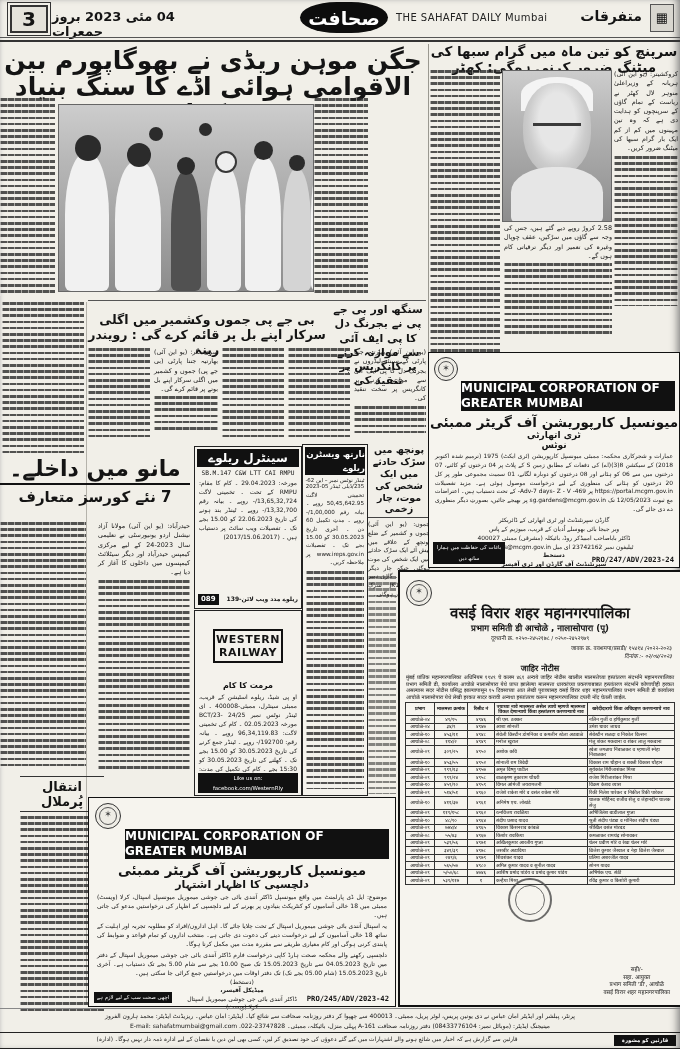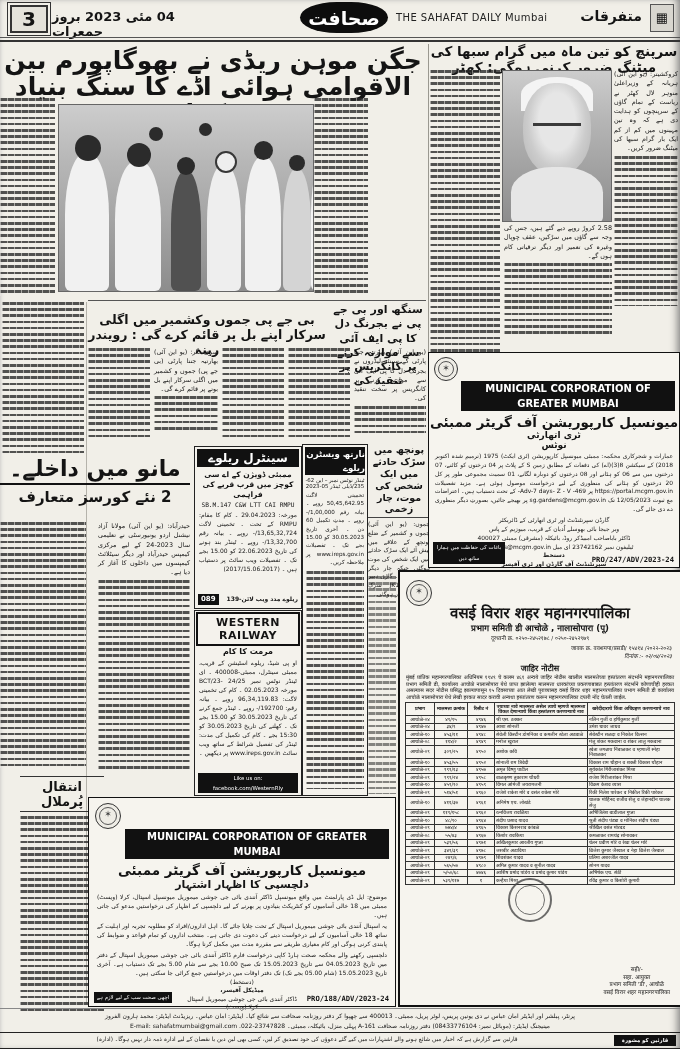--- a/index.html
+++ b/index.html
@@ -35,23 +35,23 @@
   .photo{background:linear-gradient(180deg,#cfcdc6 0%,#b9b7b0 30%,#a7a5a0 60%,#8f8d88 100%);
          border:1px solid #666;overflow:hidden;filter:grayscale(1);}
   .person{position:absolute;background:#f2f1ee;border-radius:45% 45% 6px 6px;}
   .head{position:absolute;background:#2e2b28;border-radius:50%;}
   .portrait-face{position:absolute;background:radial-gradient(ellipse at 50% 42%,#e9e6e0 0 38%,#cfccc6 60%,#b4b1ab 100%);}
   .hairband{position:absolute;background:#f5f4f1;border-radius:50% 50% 0 0;}
   .glasses{position:absolute;border-top:3px solid #3a3a3a;}
   
   .adbox{border:1px solid #222;background:#f4f2ec;}
   .adhead-black{background:#111;color:#fff;font-weight:bold;text-align:center;}
-  .wr-head{border:2px solid #111;font-weight:bold;text-align:center;font-size:11px;letter-spacing:.5px;padding:2px 0;margin:1px;}
+  .wr-head{border:2px solid #111;font-weight:bold;text-align:center;font-size:11px;letter-spacing:.5px;padding:2px 0;margin:18px;}
   .notice{border:1.5px solid #111;background:#f6f4ee;}
-  .mcgm-strip{background:#111;color:#fff;font-weight:bold;font-size:10px;text-align:center;line-height:15px;}
+  .mcgm-strip{background:#111;color:#fff;font-weight:bold;font-size:12px;line-height:15px;}
   .emblem{border:1.4px solid #333;border-radius:50%;background:#eeece5;position:relative;}
   .emblem:before{content:"";position:absolute;inset:3px;border:1px solid #555;border-radius:50%;}
   .emblem:after{content:"✶";position:absolute;inset:0;text-align:center;font-size:9px;color:#444;line-height:20px;}
   .urdu-title{font-weight:bold;font-size:13.5px;}
   .black-tag{background:#111;color:#fff;font-size:5.4px;line-height:11px;text-align:center;}
   .pro{font-size:7.2px;font-weight:bold;font-family:"DejaVu Sans Mono",monospace;}
   
   .vv-title{font-weight:bold;font-size:15px;}
   .vv-sub{font-weight:bold;font-size:8.6px;}
   .vv-small{font-size:5.6px;}
@@ -144,36 +144,35 @@
       <div class="lead">(یو این آئی) بھارتیہ جنتا پارٹی کے سینئر لیڈروں نے بجرنگ دل کا پی ایف آئی سے موازنہ کرنے پر کانگریس پر سخت تنقید کی۔</div>
       <div class="tx" style="height:30px;margin-top:2px;"></div>
     </div>
   </div>
 
   <div class="abs tx" style="left:2px;top:302px;width:82px;height:154px;"></div>
   <div class="abs vline" style="left:86px;top:302px;height:702px;background:#b5b3ab;"></div>
 
   <div class="abs rtl" style="left:0;top:456px;width:190px;height:340px;">
     <div style="font-size:22px;font-weight:bold;border-bottom:2.5px solid #111;padding-bottom:2px;text-align:center;">مانو میں داخلے۔</div>
-    <div style="font-size:15px;font-weight:bold;text-align:center;margin-top:3px;">2 نئے کورسز متعارف</div>
+    <div style="font-size:15px;font-weight:bold;text-align:center;margin-top:3px;">7 نئے کورسز متعارف</div>
     <div class="abs" style="right:0;top:66px;width:92px;height:252px;">
       <div class="lead">حیدرآباد: (یو این آئی) مولانا آزاد نیشنل اردو یونیورسٹی نے تعلیمی سال 2023-24 کے لیے مرکزی کیمپس حیدرآباد اور دیگر سیٹلائٹ کیمپسوں میں داخلوں کا آغاز کر دیا ہے۔</div>
       <div class="tx" style="height:192px;margin-top:2px;"></div>
     </div>
     <div class="abs tx" style="left:0;top:66px;width:86px;height:246px;"></div>
   </div>
 
   <div class="abs rtl" style="left:0;top:776px;width:84px;height:288px;padding-left:20px;">
     <div style="font-size:13px;font-weight:bold;text-align:center;border-top:1px solid #333;border-bottom:1px solid #333;padding:2px 0;">انتقال پُرملال</div>
     <div class="tx" style="height:198px;margin-top:4px;"></div>
   </div>
 
   <div class="abs adbox rtl" style="left:194px;top:446px;width:106px;height:161px;">
     <div class="adhead-black" style="font-size:12px;line-height:18px;margin:2px;">سینٹرل ریلوے</div>
-    <div class="c" style="font-size:7.6px;font-weight:bold;line-height:1.3;padding:1px 3px;">ممبئی ڈویژن کے اے سی کوچز میں قرب قریے کی فراہمی</div>
     <div class="c mono" style="font-size:6.2px;direction:ltr;">SB.M.147 C&amp;W LTT CAI RMPU</div>
     <div class="tiny" style="padding:2px 4px;">مورخہ: 29.04.2023 ۔ کام کا مقام: RMPU کے تحت ۔ تخمینی لاگت 13,65,32,724/- روپے ۔ بیانہ رقم 13,32,700/- روپے ۔ ٹینڈر بند ہونے کی تاریخ 22.06.2023 کو 15.00 بجے تک ۔ تفصیلات ویب سائٹ پر دستیاب ہیں ۔ (2017/15.06.2017)</div>
     <div class="abs" style="left:3px;bottom:3px;width:100px;height:11px;">
       <span class="num-badge abs" style="left:0;top:0;">089</span>
       <span class="abs rtl" style="right:0;top:1px;font-size:6px;font-weight:bold;">ریلوے مدد ویب لائن-139</span>
     </div>
   </div>
 
   <div class="abs adbox" style="left:194px;top:610px;width:106px;height:184px;">
     <div class="wr-head">WESTERN RAILWAY</div>
@@ -424,21 +423,21 @@
     <div class="tiny rtl" style="padding:1px 8px;">موضوع: ایل ڈی پارلمنٹ میں واقع میونسپل ڈاکٹر آنندی بائی جی جوشی میموریل میونسپل اسپتال، کرلا (ویسٹ) ممبئی میں 18 خالی آسامیوں کو کنٹریکٹ بنیادوں پر بھرنے کے لیے دلچسپی کے اظہار کی درخواستیں مدعو کی جاتی ہیں۔</div>
     <div class="tiny rtl" style="padding:1px 8px;">یہ اسپتال آنندی بائی جوشی میموریل اسپتال کے تحت چلایا جائے گا۔ اہل اداروں/افراد کو مطلوبہ تجربہ اور اہلیت کے ساتھ 18 خالی آسامیوں کے لیے درخواست دینے کی دعوت دی جاتی ہے۔ منتخب اداروں کو تمام قواعد و ضوابط کی پابندی کرنی ہوگی اور کام معیاری طریقے سے مقررہ مدت میں مکمل کرنا ہوگا۔</div>
     <div class="tiny rtl" style="padding:1px 8px;">دلچسپی رکھنے والے محکمہ صحت ہارڈ کاپی درخواست فارم ڈاکٹر آنندی بائی جی جوشی میموریل اسپتال کے دفتر میں تاریخ 04.05.2023 سے تاریخ 15.05.2023 تک صبح 10.00 بجے سے شام 5.00 بجے تک دستیاب ہے۔ آخری تاریخ 15.05.2023 (شام 05.00 بجے تک) تک دفتر اوقات میں درخواستیں جمع کرائی جا سکتی ہیں۔</div>
     <div class="c rtl" style="font-size:6px;line-height:1.4;">
       <div>(دستخط)</div>
       <div style="font-weight:bold">میڈیکل آفیسر،</div>
       <div>ڈاکٹر آنندی بائی جی جوشی میموریل اسپتال</div>
       <div>کرلا (ویسٹ)</div>
     </div>
     <div class="black-tag abs rtl" style="left:5px;bottom:3px;width:78px;">اچھی صحت سب کے لیے لازم ہے</div>
-    <div class="pro abs" style="right:6px;bottom:3px;">PRO/188/ADV/2023-24</div>
+    <div class="pro abs" style="right:6px;bottom:3px;">PRO/245/ADV/2023-42</div>
   </div>
 
   <div class="abs hline" style="left:0;top:1008px;width:680px;background:#888;"></div>
   <div class="abs rtl footer-line" style="left:4px;top:1011px;width:672px;">پرنٹر، پبلشر اور ایڈیٹر امان عباس نے دی یونین پریس، لوئر پریل، ممبئی۔ 400013 سے چھپوا کر دفتر روزنامہ صحافت سے شائع کیا۔ ایڈیٹر: امان عباس۔ ریزیڈنٹ ایڈیٹر: محمد ہارون الفروز</div>
   <div class="abs rtl footer-line" style="left:4px;top:1021px;width:672px;">مینیجنگ ایڈیٹر: (موبائل نمبر: 08433776104) دفتر روزنامہ صحافت A-161 پہلی منزل، بائیکلہ، ممبئی۔ E-mail: sahafatmumbai@gmail.com .022-23747828</div>
   <div class="abs" style="left:0;top:1032px;width:680px;height:15px;border-top:1.5px solid #222;border-bottom:1.5px solid #222;">
     <div class="abs black-tag rtl" style="right:4px;top:2px;width:62px;font-weight:bold;">قارئین کو مشورہ</div>
     <div class="abs rtl" style="right:72px;left:6px;top:3px;font-size:5.8px;text-align:center;">قارئین سے گزارش ہے کہ اخبار میں شائع ہونے والے اشتہارات میں کیے گئے دعوؤں کی خود تصدیق کر لیں، کسی بھی لین دین یا نقصان کے لیے ادارہ ذمہ دار نہیں ہوگا۔ (ادارہ)</div>
   </div>
 

